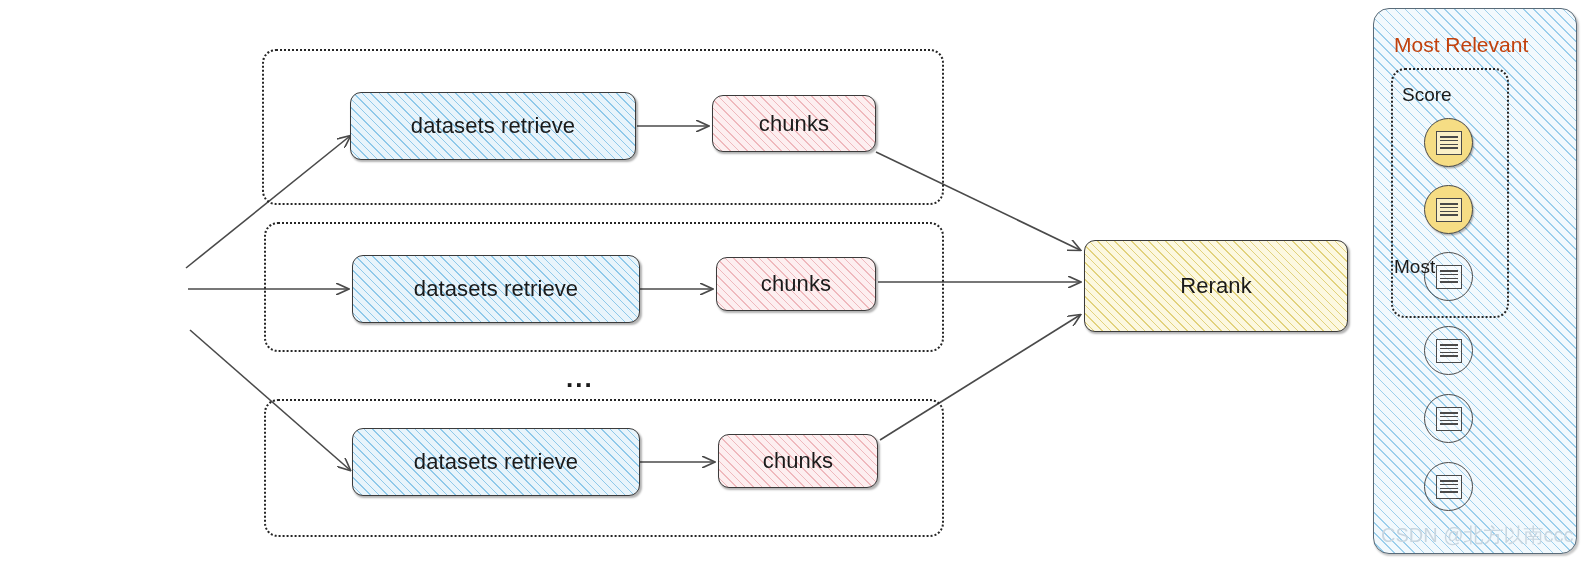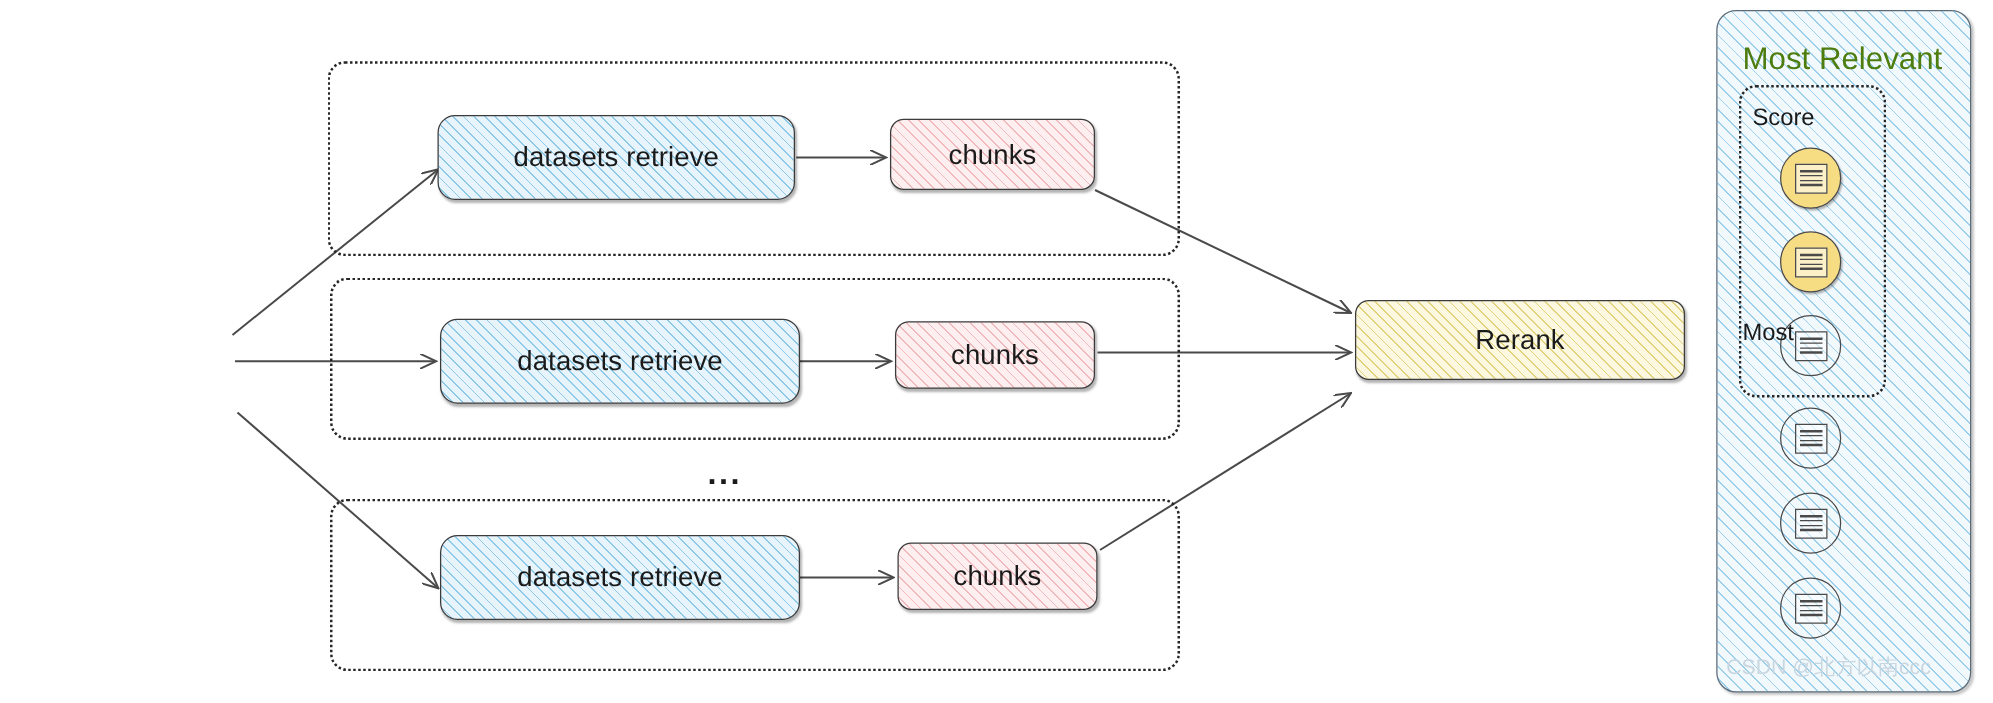--- a/index.html
+++ b/index.html
@@ -33,21 +33,21 @@
     display: flex;
     align-items: center;
     justify-content: center;
     color: #1a1a1a;
     font-size: 22px;
     letter-spacing: .1px;
     box-shadow: 1.5px 2px 2px rgba(0,0,0,.30);
   }
   .node span { position: relative; z-index: 3; }
 
-  .hatch-blue   { background-color:#e8f4fb; background-image: repeating-linear-gradient(45deg,#8fc9ea 0,#8fc9ea 1px,rgba(255,255,255,0) 1px,rgba(255,255,255,0) 6px); border-radius: 14px; }
+  .hatch-blue   { background-color:#e8f4fb; background-image: repeating-linear-gradient(45deg,#8fc9ea 0,#8fc9ea 1px,rgba(255,255,255,0) 1px,rgba(255,255,255,0) 6px); }
   .hatch-pink   { background-color:#fdeff0; background-image: repeating-linear-gradient(45deg,#efb9bd 0,#efb9bd 1px,rgba(255,255,255,0) 1px,rgba(255,255,255,0) 6px); }
   .hatch-yellow { background-color:#fcf8e0; background-image: repeating-linear-gradient(45deg,#e2d27d 0,#e2d27d 1px,rgba(255,255,255,0) 1px,rgba(255,255,255,0) 6px); }
   .hatch-panel  { background-color:#f2f9fd; background-image: repeating-linear-gradient(45deg,#9ccfec 0,#9ccfec 1px,rgba(255,255,255,0) 1px,rgba(255,255,255,0) 7px); }
 
   .group-box {
     position: absolute;
     box-sizing: border-box;
     border: 2px dotted #262626;
     border-radius: 14px;
     background: transparent;
@@ -62,22 +62,22 @@
   }
   .panel {
     position: absolute;
     box-sizing: border-box;
     border: 1.5px solid #5a6b78;
     border-radius: 16px;
     box-shadow: 1.5px 2px 2px rgba(0,0,0,.22);
   }
   .panel-title {
     position: absolute;
-    font-size: 25px;
-    color: #4d7c0f;
+    font-size: 21px;
+    color: #c2410c;
     z-index: 4;
   }
   .topk-box {
     position: absolute;
     box-sizing: border-box;
     border: 2px dotted #262626;
     border-radius: 14px;
     background: transparent;
     z-index: 3;
   }
@@ -108,21 +108,21 @@
     background: rgba(255,255,255,.55);
     display: flex;
     flex-direction: column;
     justify-content: center;
     gap: 2.6px;
     padding: 3px 3px;
   }
   .doc-glyph i { display:block; height:1.1px; background:#4a4a4a; }
   .watermark {
     position: absolute;
-    font-size: 17px;
+    font-size: 20px;
     color: #c8d6e0;
     white-space: nowrap;
     z-index: 7;
   }
 </style>
 </head>
 <body>
 
 <div id="canvas">
 
@@ -178,21 +178,21 @@
   <div class="ellipsis" style="left:566px; top:365px;">...</div>
 
   <div class="group-box" style="left:264px; top:399px; width:680px; height:138px;"></div>
   <div class="node hatch-blue" style="left:352px; top:428px; width:288px; height:68px;">
     <span>datasets retrieve</span>
   </div>
   <div class="node hatch-pink" style="left:718px; top:434px; width:160px; height:54px;">
     <span>chunks</span>
   </div>
 
-  <div class="node hatch-yellow" style="left:1084px; top:240px; width:264px; height:64px;">
+  <div class="node hatch-yellow" style="left:1084px; top:240px; width:264px; height:92px;">
     <span>Rerank</span>
   </div>
 
   <div class="panel hatch-panel" style="left:1373px; top:8px; width:204px; height:546px;"></div>
 
   <div class="panel-title" style="left:1394px; top:33px;">Most Relevant</div>
 
   <div class="topk-box" style="left:1391px; top:68px; width:118px; height:250px;"></div>
 
   <div class="topk-label" style="left:1402px; top:84px;">Score</div>

